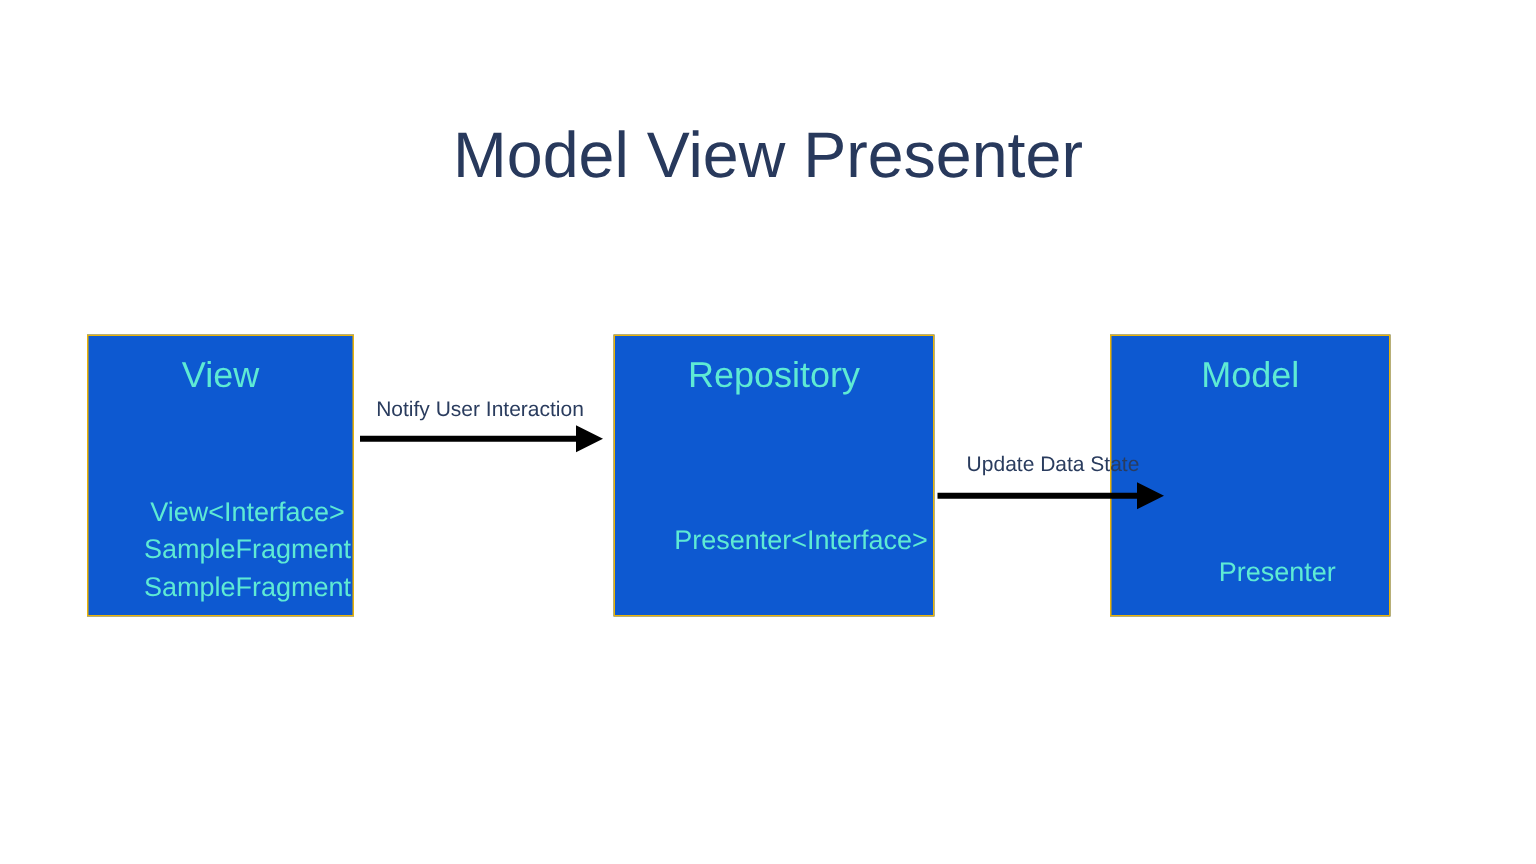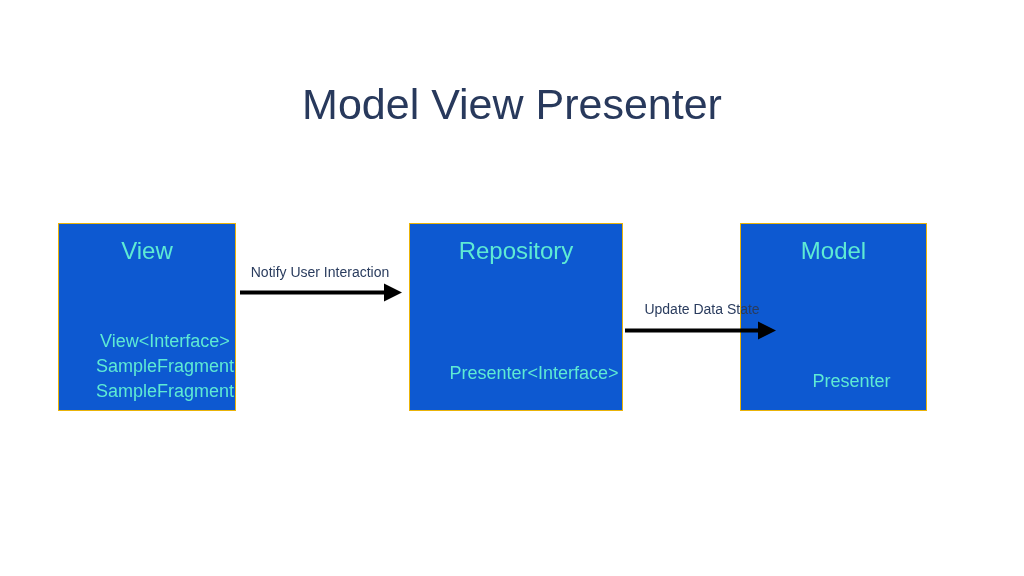--- a/index.html
+++ b/index.html
@@ -40,21 +40,21 @@
     font-weight: 400;
   }
   .box-lines {
     position: absolute; left: 0; right: 0;
     text-align: center;
     font-size: 18px; line-height: 25px;
     font-weight: 400;
     margin-left: 36px;
   }
   .box-view .box-lines      { bottom: 6px; }
-  .box-presenter .box-lines { bottom: 24px; }
+  .box-presenter .box-lines { bottom: 37px; }
   .box-model .box-lines     { bottom: 16px; }
 
   .arrow-label {
     position: absolute;
     width: 190px;
     text-align: center;
     font-size: 14px; line-height: 18px;
     color: #2a3c5e;
   }
   .arrow-label-1 { left: 225px; top: 263px; }

